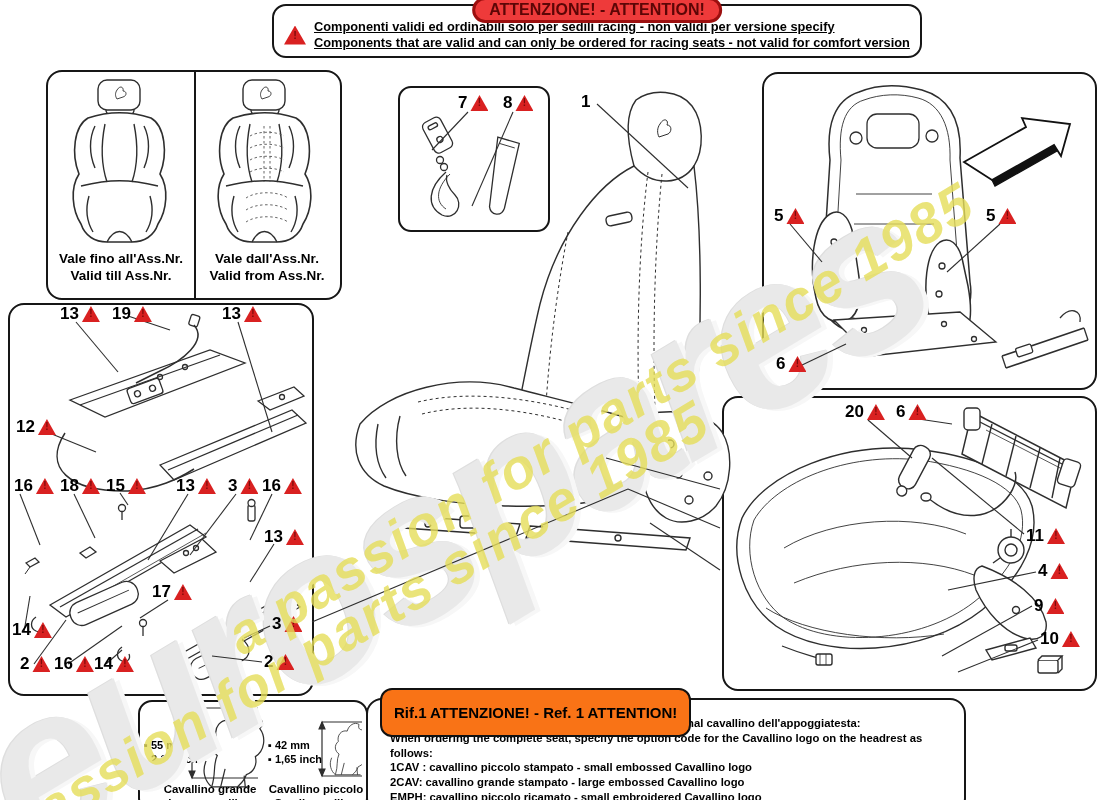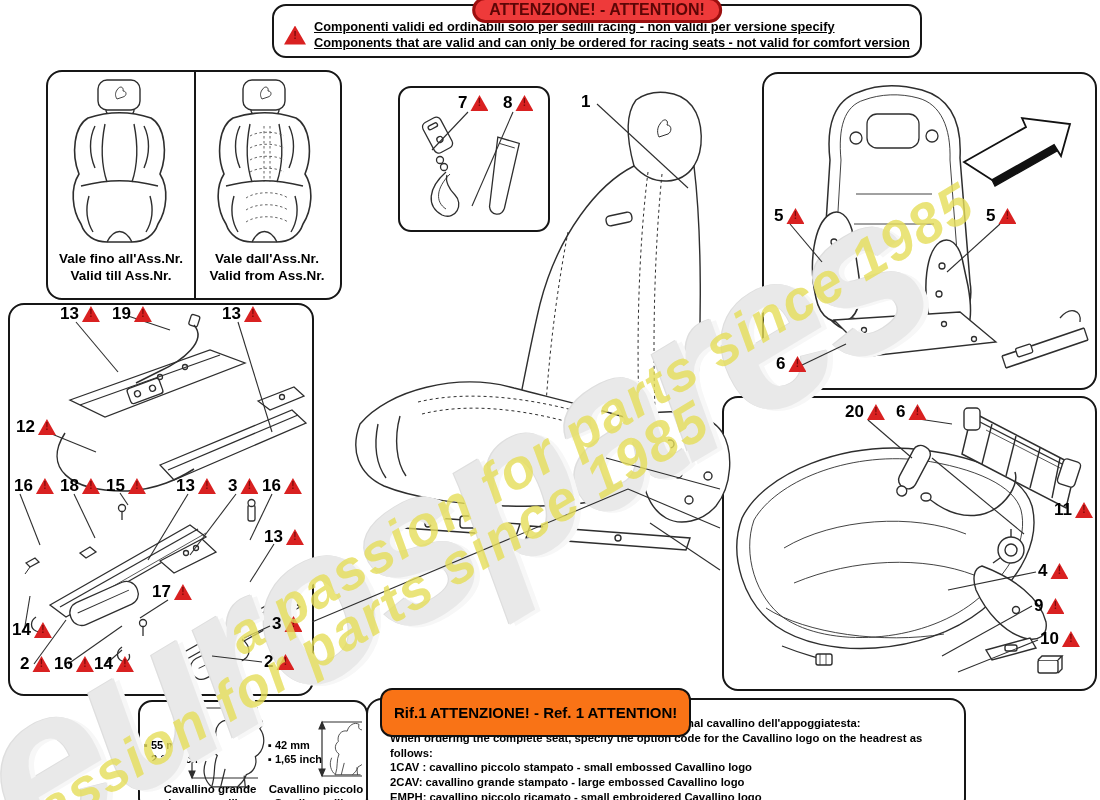--- a/index.html
+++ b/index.html
@@ -472,21 +472,21 @@
         <span class="tri"></span>
       </div>
       <div class="part-label" style="left: 845px; top: 402px; justify-content: space-between;">
         <span>20</span>
         <span class="tri"></span>
       </div>
       <div class="part-label" style="left: 896px; top: 402px;">
         <span>6</span>
         <span class="tri"></span>
       </div>
-      <div class="part-label" style="left: 1026px; top: 500px; margin-left: 28px;">
+      <div class="part-label" style="left: 1026px; top: 526px;">
         <span>11</span>
         <span class="tri"></span>
       </div>
       <div class="part-label" style="left: 1038px; top: 561px;">
         <span>4</span>
         <span class="tri"></span>
       </div>
       <div class="part-label" style="left: 1034px; top: 596px;">
         <span>9</span>
         <span class="tri"></span>

